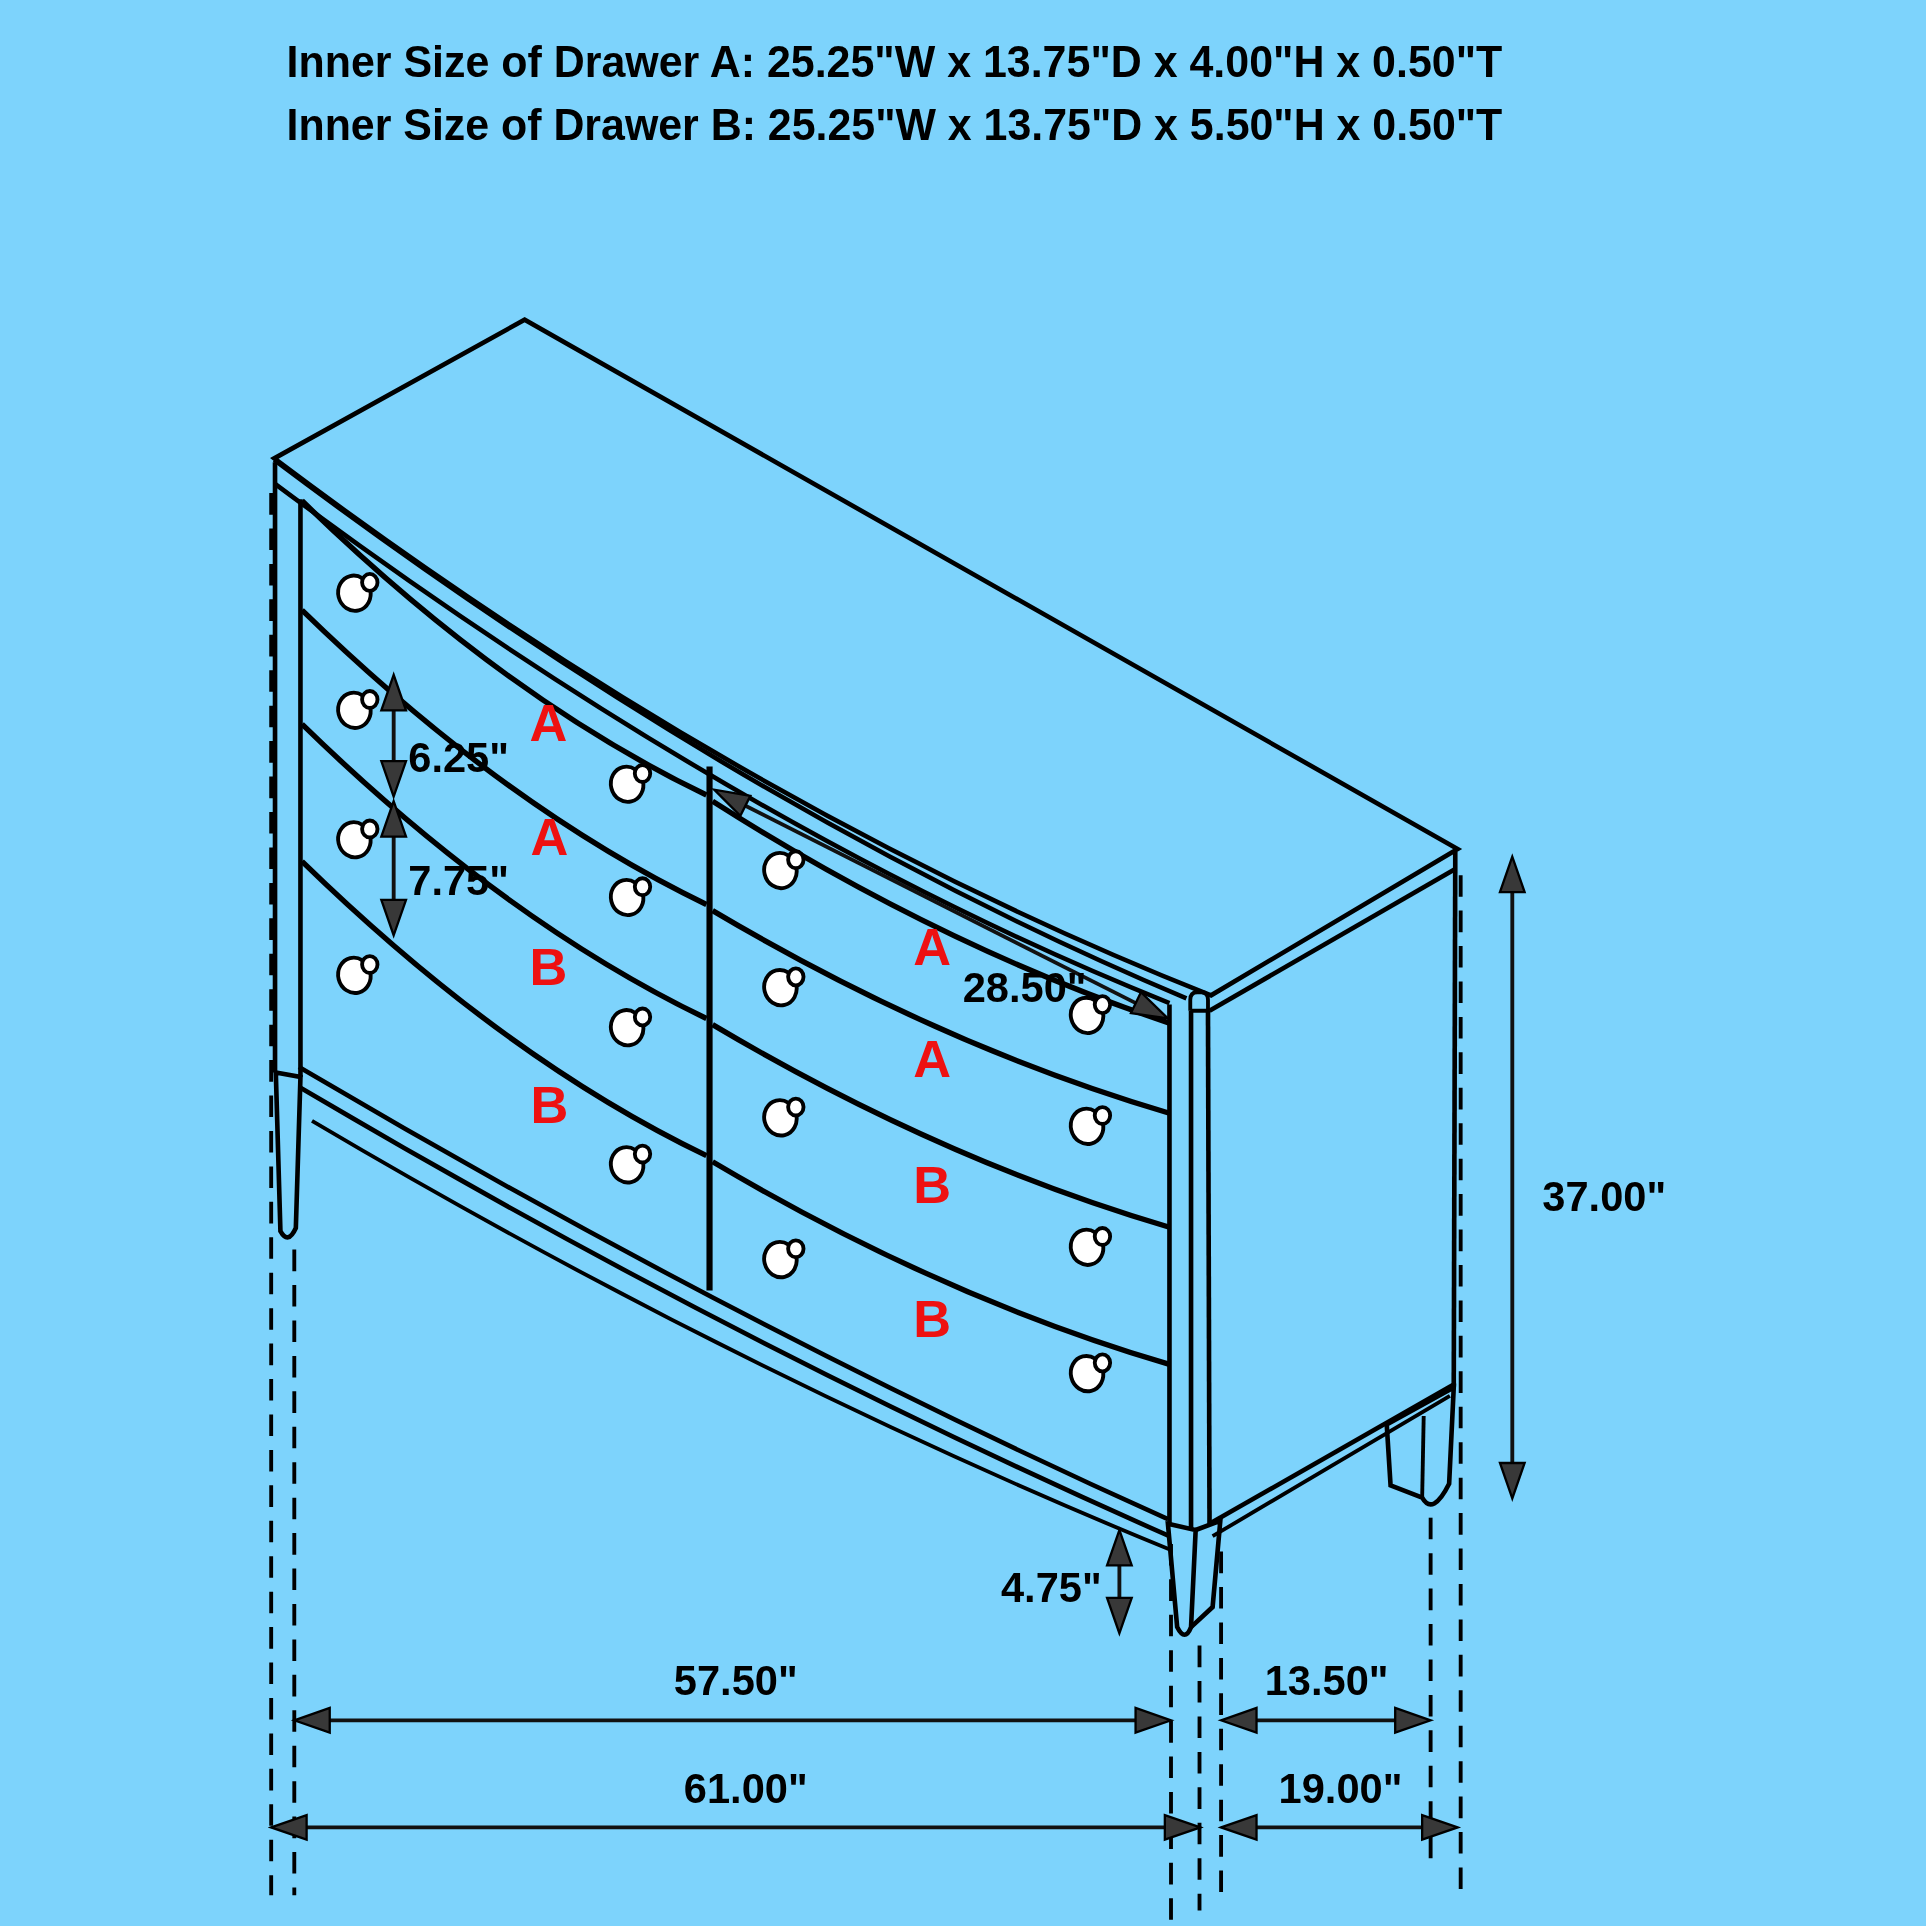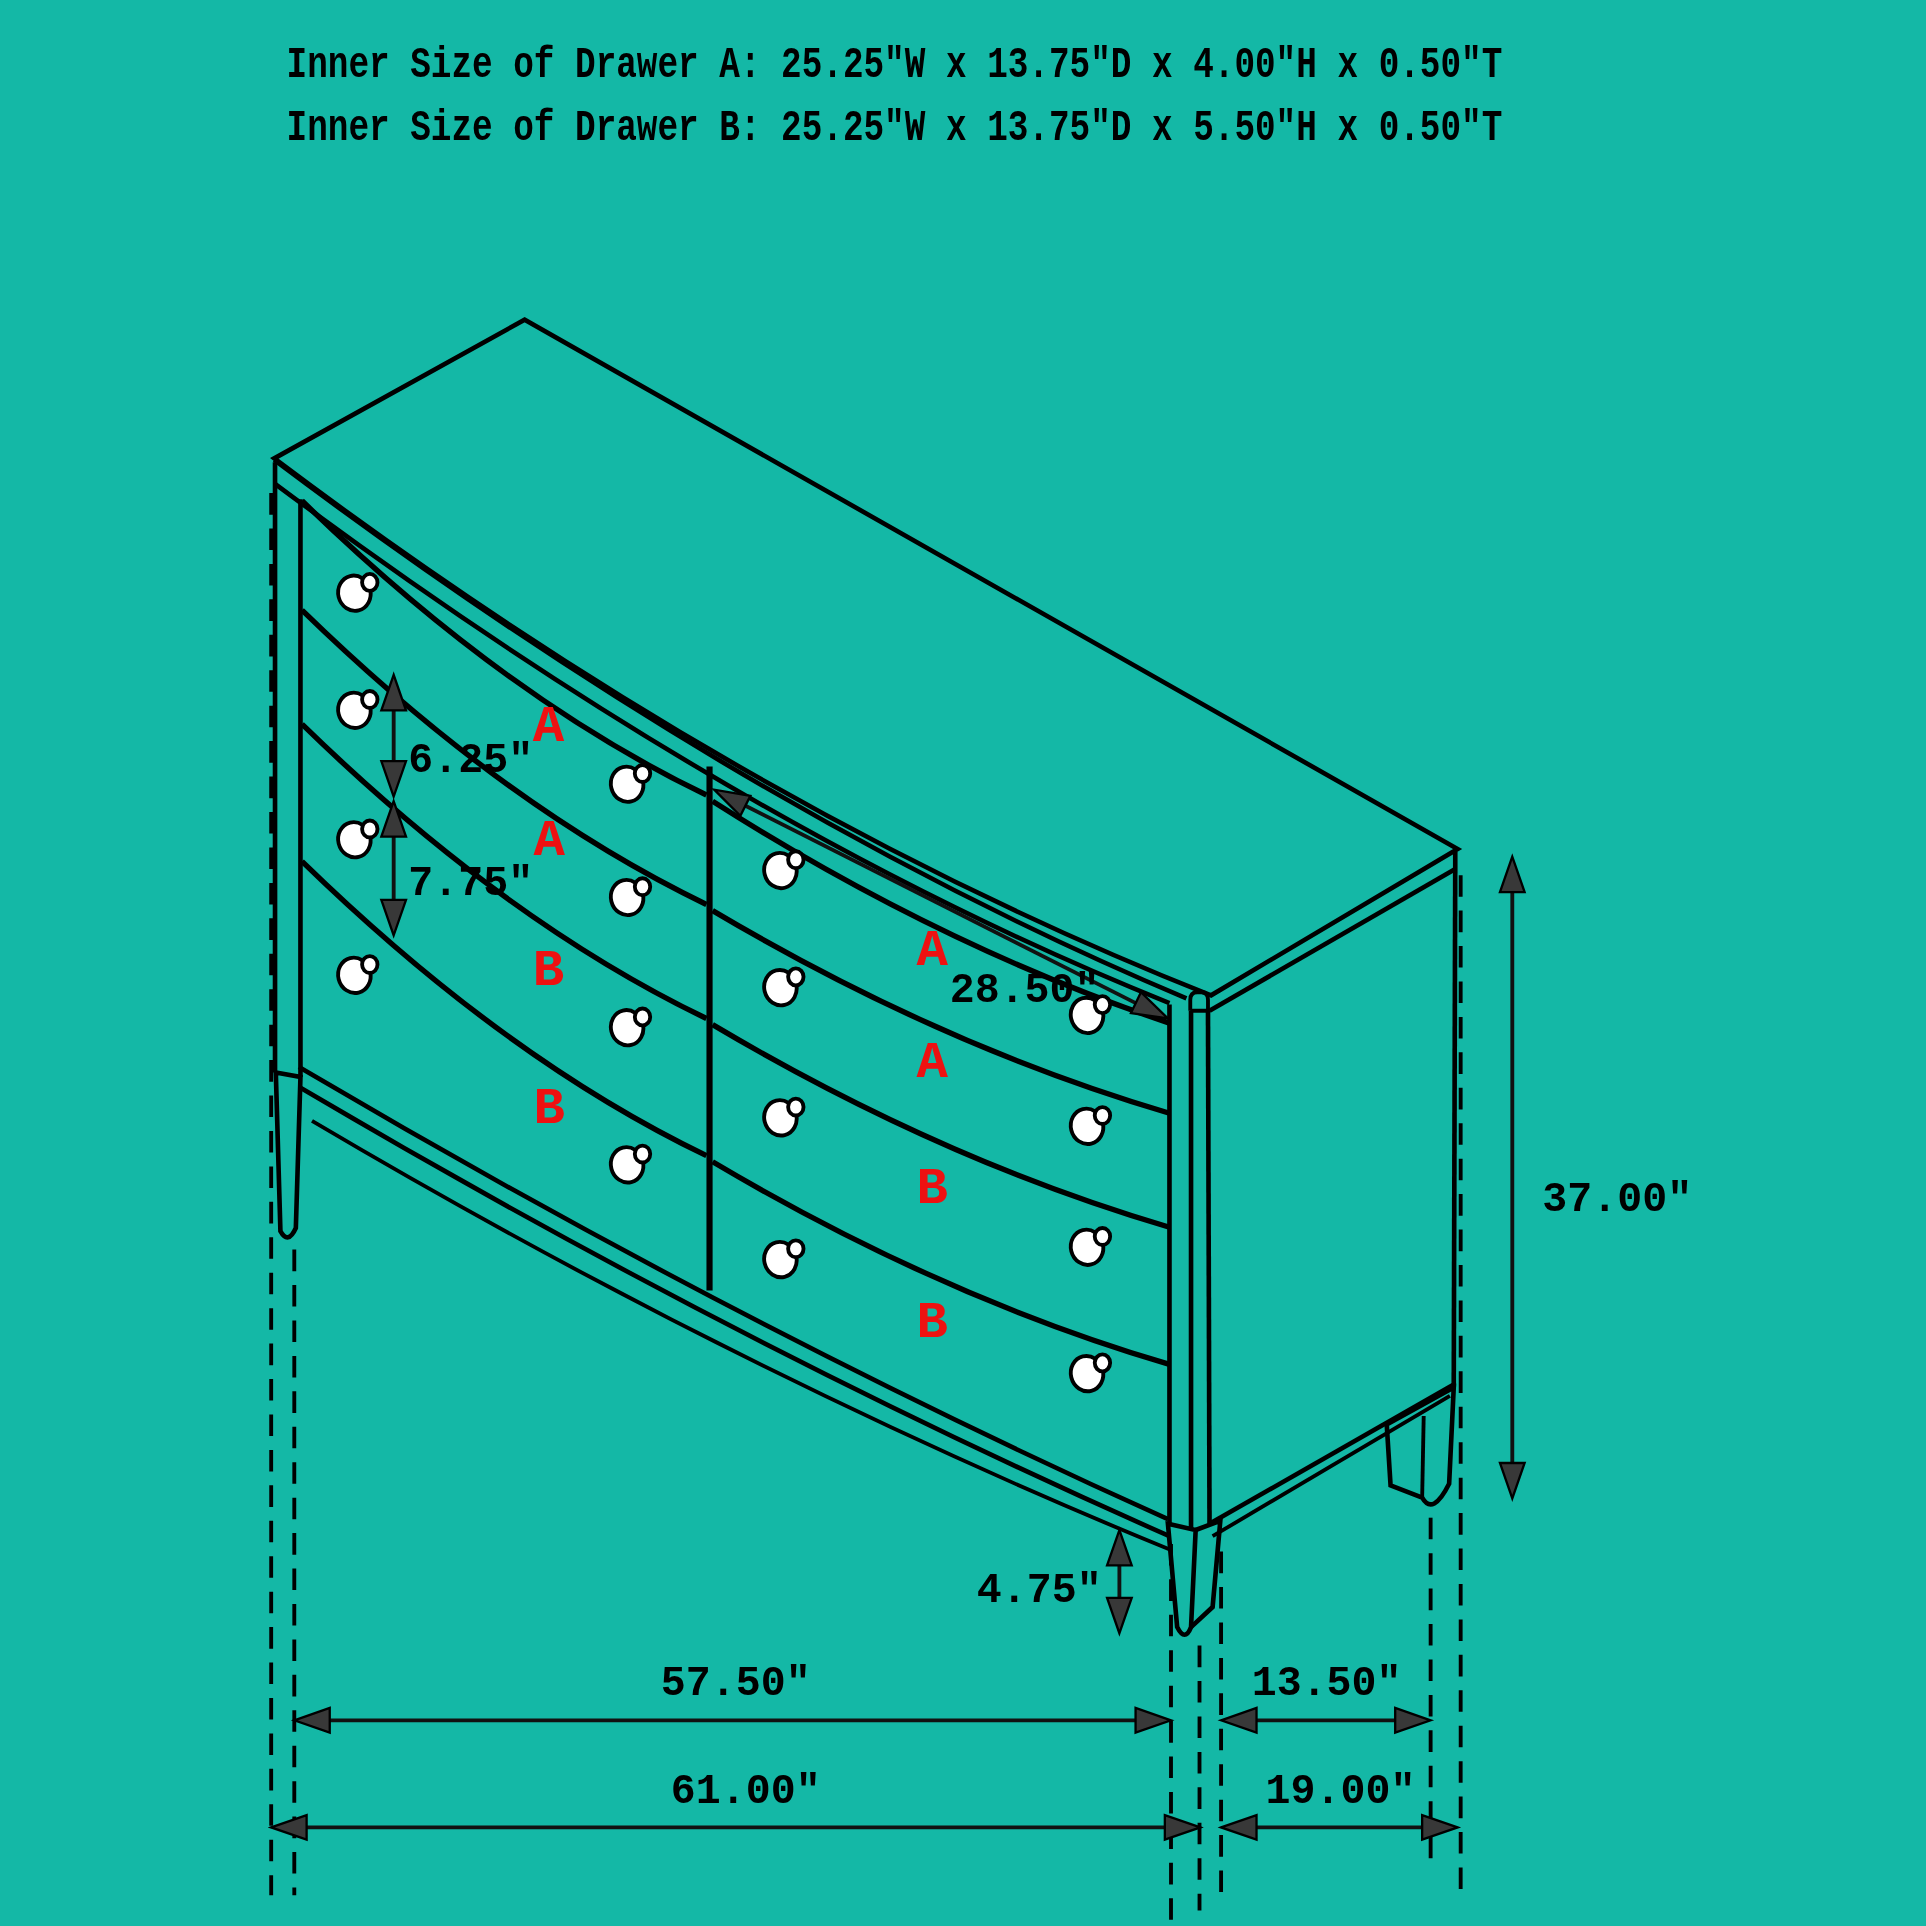--- a/index.html
+++ b/index.html
@@ -1,20 +1,20 @@
 <!DOCTYPE html>
 <html style="font-size:12.3px"><head>
 <meta charset="utf-8">
 <style>
   html,body{margin:0;padding:0;background:#fff;}
   .canvas{
     position:relative;
     width:1926px;height:1926px;
-    background:#14b8a6;
-    font-family:Liberation Mono, monospace;
+    background:#7dd3fc;
+    font-family:Liberation Sans, sans-serif;
   }
   svg{display:block;width:100%;height:100%;}
   .ln{stroke:#000;fill:none;}
   .dash{stroke:#000;fill:none;stroke-dasharray:28 18;}
   .dim{stroke:#111;fill:none;}
   .head{fill:#383838;stroke:#000;stroke-width:3;}
   .dimtxt{font-weight:bold;font-size:54px;fill:#000;}
   .titletxt{font-weight:bold;font-size:57px;fill:#000;}
   .redtxt{font-weight:bold;font-size:68px;}
 </style>

